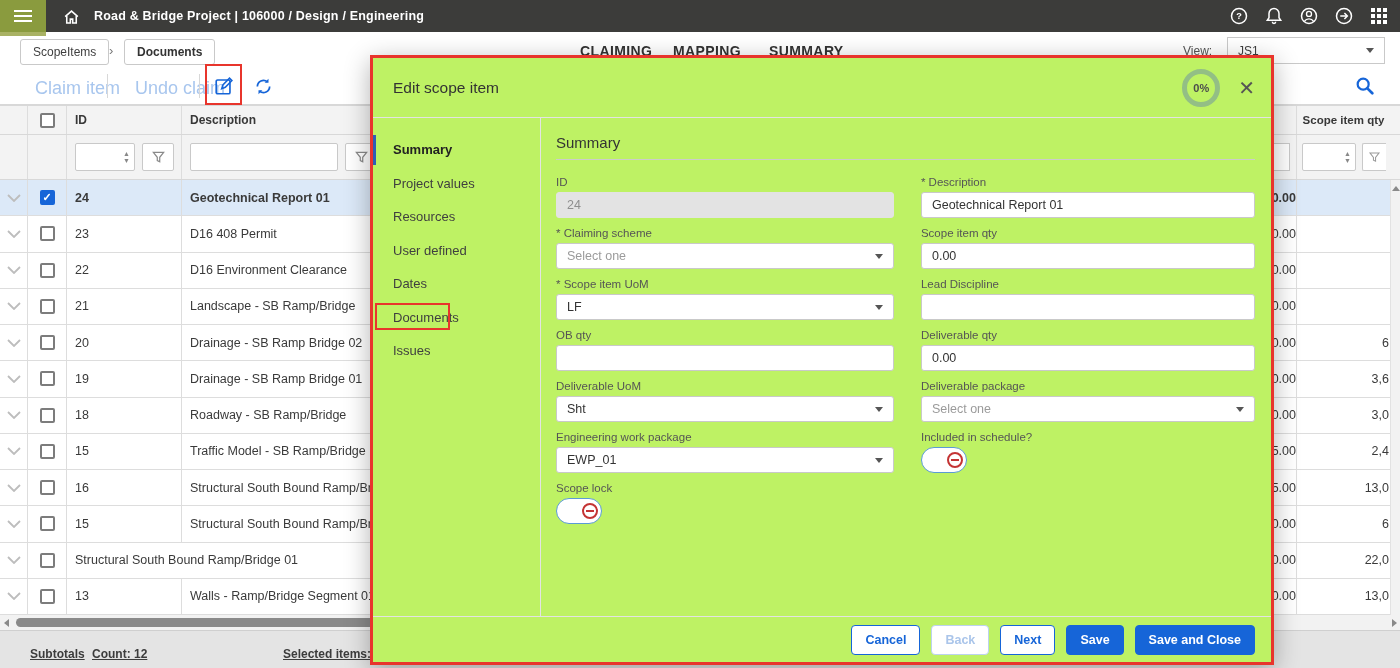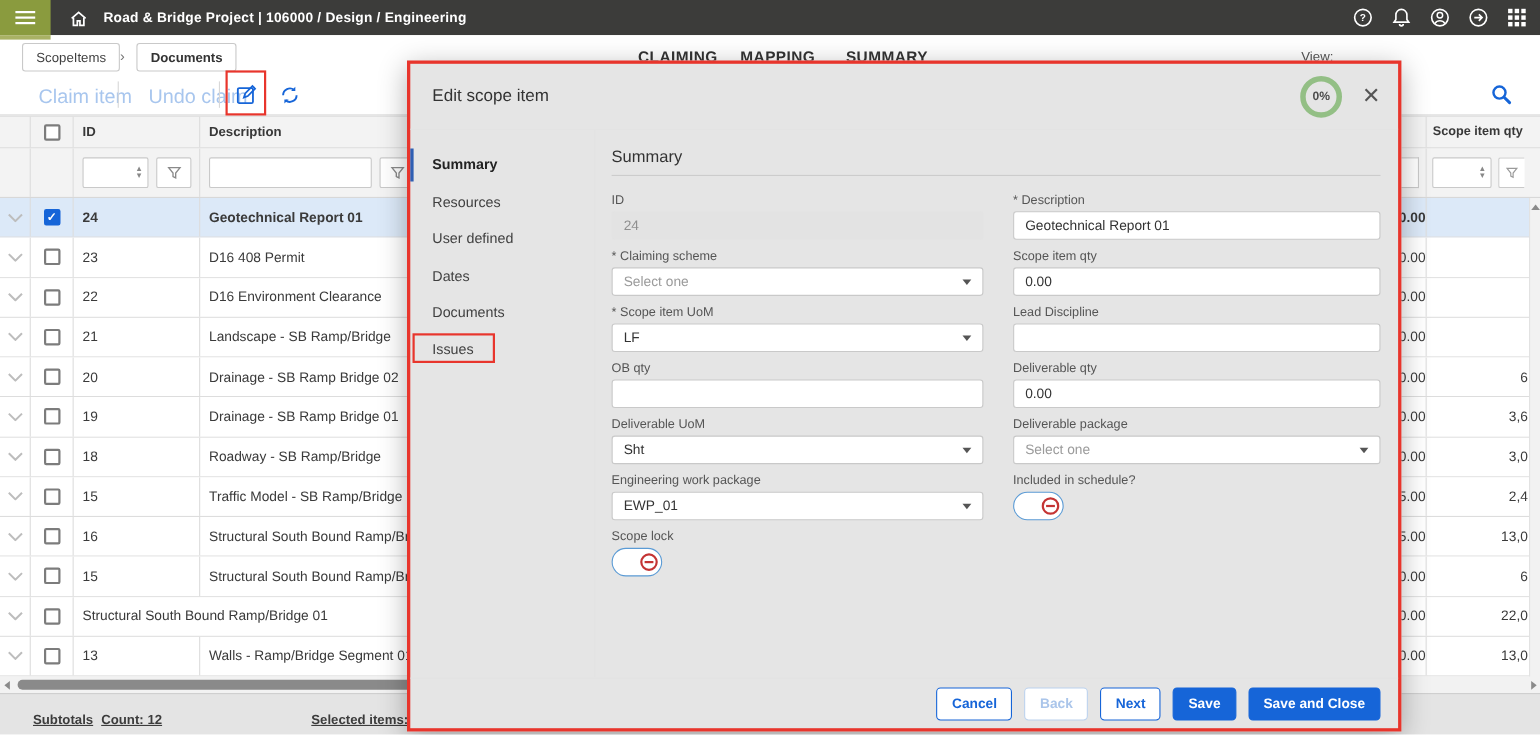--- a/index.html
+++ b/index.html
@@ -71,21 +71,21 @@
   
   .hscroll{position:absolute;left:0;top:615px;width:1400px;height:15px;background:#f2f2f2;z-index:3;}
   .hthumb{position:absolute;left:16px;top:3px;width:1074px;height:9px;background:#8a8a8a;border-radius:5px;cursor:pointer;}
   .harrow{position:absolute;top:4px;width:0;height:0;border-top:4px solid transparent;border-bottom:4px solid transparent;}
   .harrow.left{left:4px;border-right:5px solid #8a8a8a;}
   .harrow.right{right:3px;border-left:5px solid #8a8a8a;}
   .pagefooter{position:absolute;left:0;top:630px;width:1400px;height:38px;background:#e4e4e4;border-top:1px solid #cfcfcf;z-index:3;font-size:12px;font-weight:700;color:#3c3c3c;}
   .pf-item{position:absolute;top:16px;text-decoration:underline;}
 
   
-  .modal{position:absolute;left:370px;top:55px;width:904px;height:610px;background:#e5e5e5;border:3px solid #e8352c;box-shadow:0 6px 24px rgba(0,0,0,.3);z-index:10;display:flex;flex-direction:column;}
+  .modal{position:absolute;left:370px;top:55px;width:904px;height:610px;background:#bef264;border:3px solid #e8352c;box-shadow:0 6px 24px rgba(0,0,0,.3);z-index:10;display:flex;flex-direction:column;}
   .m-head{height:60px;border-bottom:1px solid #e3e3e3;display:flex;align-items:center;flex:0 0 auto;}
   .m-title{font-size:15.5px;color:#333;padding-left:20px;}
   .m-headright{margin-left:auto;display:flex;align-items:center;gap:18px;padding-right:16px;}
   .ring{width:38px;height:38px;border:5px solid #93bf85;border-radius:50%;display:flex;align-items:center;justify-content:center;font-size:11px;font-weight:700;color:#4c4c4c;}
   .m-close{font-size:20px;color:#555;cursor:pointer;line-height:1;}
   .m-body{flex:1;display:flex;min-height:0;}
   .m-nav{width:168px;border-right:1px solid #e3e3e3;padding-top:15px;flex:0 0 auto;}
   .nav-item{position:relative;height:33.5px;display:flex;align-items:center;padding-left:20px;font-size:13px;color:#3f3f3f;cursor:pointer;}
   .nav-item.active{font-weight:700;color:#222;}
   .nav-item.active::before{content:"";position:absolute;left:0;top:2px;bottom:2px;width:3px;background:#2f5fb3;}
@@ -173,20 +173,24 @@
   </div>
 
   <div class="subheader">
     <div class="chip" style="left:20px;">ScopeItems</div>
     <div class="chip-sep">›</div>
     <div class="chip b" style="left:124px;">Documents</div>
     <div class="ghead" style="left:580px;">CLAIMING</div>
     <div class="ghead" style="left:673px;">MAPPING</div>
     <div class="ghead" style="left:769px;">SUMMARY</div>
     <div class="view-label">View:</div>
+    <div class="view-box">
+      <span>JS1</span>
+      <span class="caret"></span>
+    </div>
   </div>
 
   <div class="toolbar">
     <div class="tb-link" style="left:35px;">Claim item</div>
     <div class="tb-div" style="left:107px;"></div>
     <div class="tb-link" style="left:135px;">Undo claim</div>
     <div class="tb-div" style="left:199px;"></div>
     <div class="tb-icon" style="left:211px;">
       <svg width="22" height="22" viewBox="0 0 24 24">
           <rect x="3.5" y="5.5" width="15" height="15" rx="1.5" fill="none" stroke="#1665d8" stroke-width="1.8"></rect>
@@ -498,20 +502,21 @@
     <div class="m-head">
       <div class="m-title">Edit scope item</div>
       <div class="m-headright">
         <div class="ring">0%</div>
         <div class="m-close">✕</div>
       </div>
     </div>
     <div class="m-body">
       <div class="m-nav">
           <div class="nav-item active">Summary</div>
+          <div class="nav-item">Project values</div>
           <div class="nav-item">Resources</div>
           <div class="nav-item">User defined</div>
           <div class="nav-item">Dates</div>
           <div class="nav-item">Documents</div>
           <div class="nav-item">Issues</div>
         </div>
       <div class="m-form">
         <div class="f-title">Summary</div>
         <hr class="f-rule">
         <div class="f-cols">

